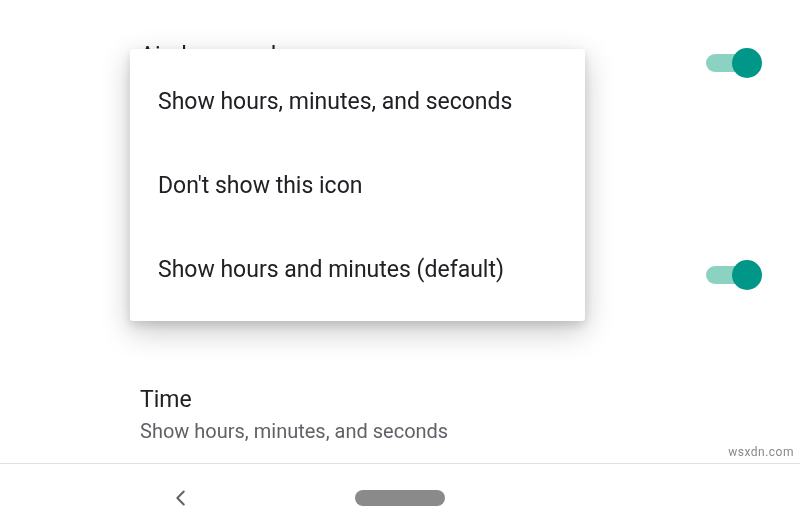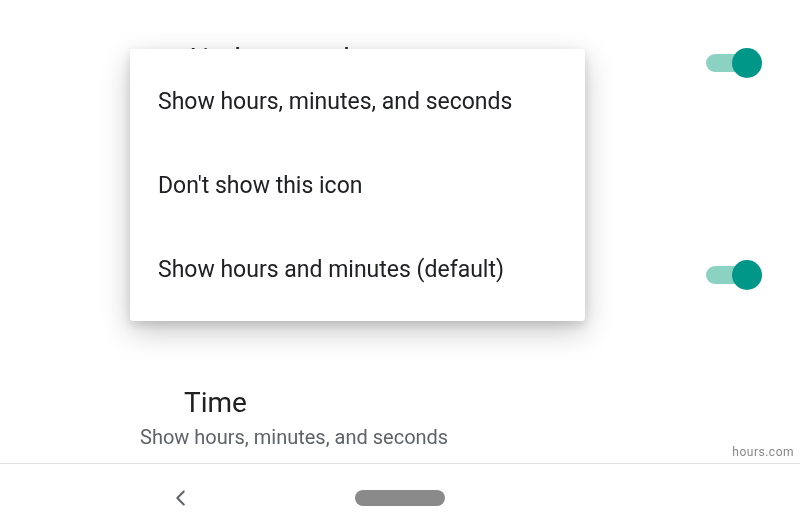--- a/index.html
+++ b/index.html
@@ -26,24 +26,23 @@
     .setting-row {
       position: absolute;
       left: 140px;
       right: 40px;
       display: flex;
       align-items: center;
       justify-content: space-between;
       color: #212121;
     }
     .setting-title {
-      font-size: 28px;
+      font-size: 23px;
       font-weight: 400;
       color: #212121;
-      margin-left: 44px;
     }
     .setting-subtitle {
       font-size: 20px;
       color: #5f6368;
       margin-top: 4px;
     }
     .row-airplane {
       top: 42px;
     }
     .row-time {
@@ -167,21 +166,21 @@
     <div class="setting-title">Time</div>
     <div class="setting-subtitle">Show hours, minutes, and seconds</div>
   </div>
 
   <div class="dialog">
     <div class="dialog-item">Show hours, minutes, and seconds</div>
     <div class="dialog-item">Don't show this icon</div>
     <div class="dialog-item">Show hours and minutes (default)</div>
   </div>
 
-  <div class="watermark">hours.com</div>
+  <div class="watermark">wsxdn.com</div>
 
   <div class="navbar">
     <div class="nav-back">
       <svg viewBox="0 0 24 24" fill="none" stroke="#5f6368" stroke-width="2.2" stroke-linecap="round" stroke-linejoin="round">
         <polyline points="15 5 8 12 15 19"></polyline>
       </svg>
     </div>
     <div class="nav-pill"></div>
   </div>
 

